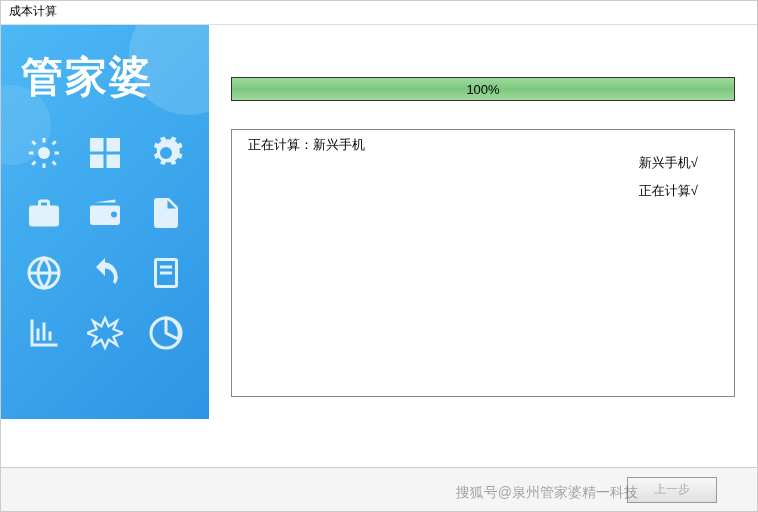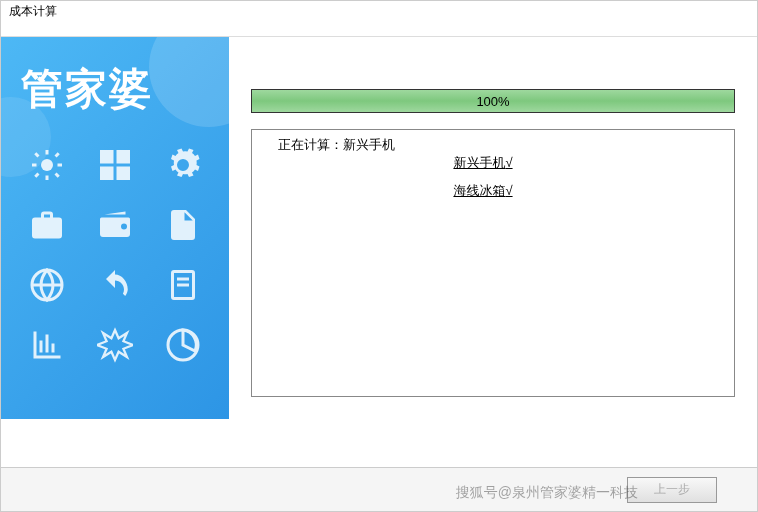--- a/index.html
+++ b/index.html
@@ -1,40 +1,40 @@
 <!DOCTYPE html>
 <html><head>
   <meta charset="utf-8">
   <style>
     * { margin: 0; padding: 0; box-sizing: border-box; }
     body { font-family: "Microsoft YaHei", SimSun, sans-serif; background: #fff; width: 758px; height: 512px; overflow: hidden; }
     
     .window { width: 100%; height: 100%; border: 1px solid #ccc; display: flex; flex-direction: column; }
     
-    .title-bar { height: 36px; padding: 2px 8px; font-size: 12px; border-bottom: 1px solid #ddd; }
+    .title-bar { height: 24px; padding: 2px 8px; font-size: 12px; border-bottom: 1px solid #ddd; }
     
     .content { flex: 1; display: flex; }
     
-    .sidebar { width: 228px; background: linear-gradient(135deg, #4db8f5 0%, #2d95e5 100%); position: relative; overflow: hidden; }
+    .sidebar { width: 208px; background: linear-gradient(135deg, #4db8f5 0%, #2d95e5 100%); position: relative; overflow: hidden; }
     .sidebar::before { content: ''; position: absolute; top: -30px; right: -40px; width: 120px; height: 120px; background: rgba(255,255,255,0.15); border-radius: 50%; }
     .sidebar::after { content: ''; position: absolute; top: 60px; left: -30px; width: 80px; height: 80px; background: rgba(255,255,255,0.1); border-radius: 50%; }
     
     .brand { position: relative; z-index: 1; padding: 24px 0 0 20px; color: #fff; font-size: 42px; font-weight: bold; letter-spacing: 2px; font-family: "SimHei", sans-serif; }
     
     .icons-grid { position: relative; z-index: 1; padding: 30px 20px; display: grid; grid-template-columns: repeat(3, 1fr); gap: 24px 16px; justify-items: center; }
     .sidebar-icon { width: 36px; height: 36px; display: flex; align-items: center; justify-content: center; color: #fff; opacity: 0.85; }
     .sidebar-icon svg { width: 100%; height: 100%; fill: #fff; }
     
-    .main { flex: 1; padding: 12px; display: flex; flex-direction: column; }
+    .main { flex: 1; padding: 12px; display: flex; flex-direction: column; gap: 12px; }
     
     .progress-container { margin: 40px 10px 16px 10px; }
     .progress-bar { height: 24px; border: 1px solid #333; background: linear-gradient(to bottom, #9ed89e 0%, #7ec87e 50%, #9ed89e 100%); display: flex; align-items: center; justify-content: center; font-size: 13px; }
     
-    .log-box { flex: 1; margin: 0 10px 10px 10px; border: 1px solid #888; padding: 6px 26px; font-size: 13px; line-height: 1.4; background: #fff; overflow: hidden; font-family: SimSun, sans-serif; }
-    .log-line { display: flex; justify-content: center; text-decoration: underline; }
+    .log-box { flex: 1; margin: 0 10px 10px 10px; border: 1px solid #888; padding: 6px 16px; font-size: 13px; line-height: 1.4; background: #fff; overflow: hidden; font-family: SimSun, sans-serif; }
+    .log-line { display: flex; justify-content: flex-end; }
     .log-line .check { padding-right: 20px; font-style: italic; }
     .log-block { margin-bottom: 10px; }
     
     .button-bar { height: 44px; border-top: 1px solid #ccc; display: flex; align-items: center; justify-content: flex-end; gap: 12px; padding: 0 40px; background: #f5f5f5; margin-top: 48px; }
     .btn { min-width: 90px; height: 26px; border: 1px solid #999; background: linear-gradient(#f8f8f8, #e0e0e0); font-size: 12px; cursor: pointer; }
     .btn:disabled { color: #aaa; cursor: default; }
     
     .watermark { position: fixed; bottom: 10px; right: 120px; color: rgba(0,0,0,0.35); font-size: 14px; pointer-events: none; }
   </style>
 </head>
@@ -128,21 +128,21 @@
       <div class="log-box">
         <div class="log-block">
           <div>正在计算：新兴手机</div>
           <div class="log-line">
             <span>新兴手机</span>
             <span class="check">√</span>
           </div>
         </div>
         <div class="log-block">
           <div class="log-line">
-            <span>海线冰箱</span>
+            <span>正在计算</span>
             <span class="check">√</span>
           </div>
         </div>
       </div>
     </div>
   </div>
 
   <div class="button-bar">
     <button class="btn" disabled="">上一步</button>
   </div>

